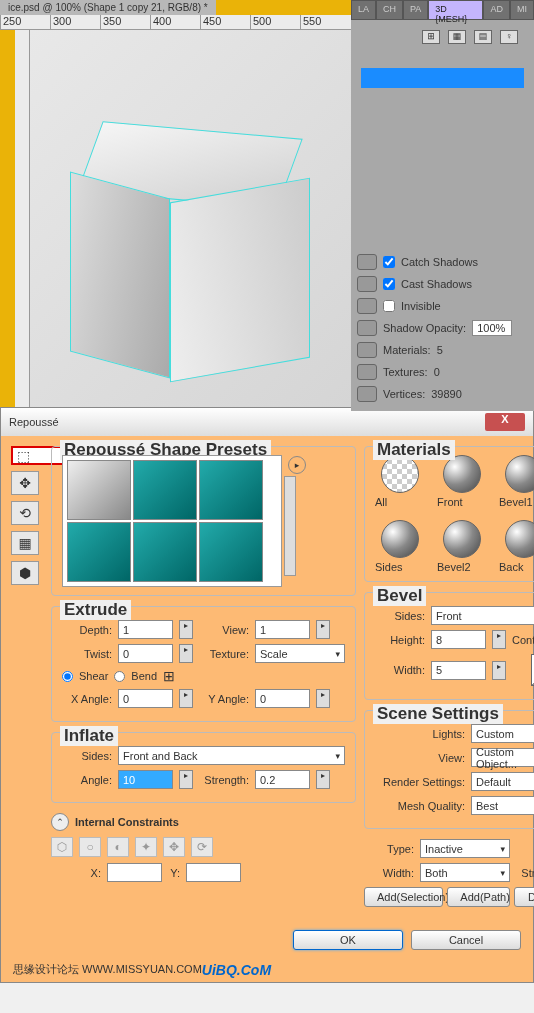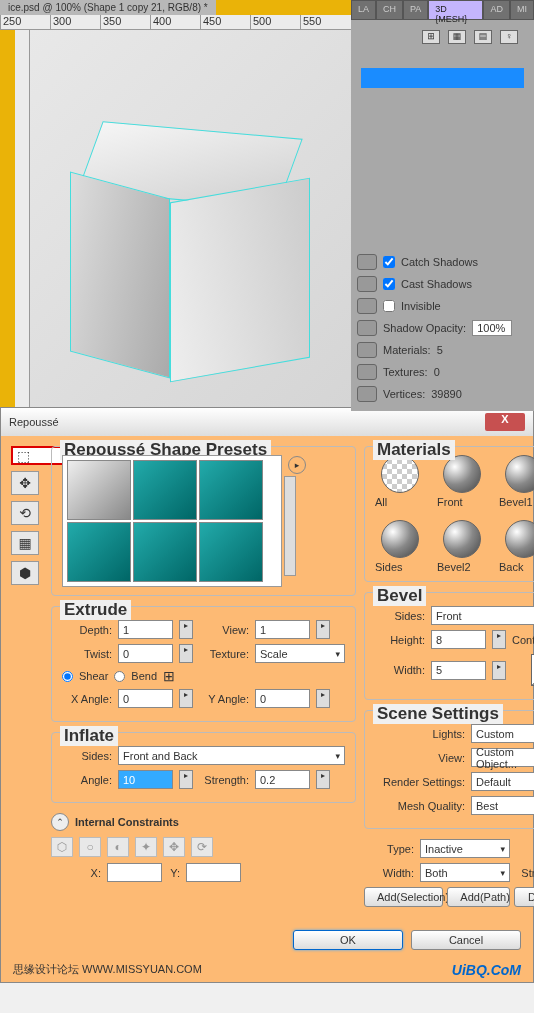--- a/index.html
+++ b/index.html
@@ -53,21 +53,21 @@
 .inp{background:#fff;border:1px solid #888;padding:2px 4px;width:55px;height:19px}
 .inp.hl{background:#3af;color:#fff}
 .spin{width:14px;height:19px;background:#ddd;border:1px solid #888;font-size:8px;text-align:center}
 .sel{background:#fff;border:1px solid #888;padding:2px 4px;height:19px;display:flex;justify-content:space-between;align-items:center;min-width:90px}
 .sel::after{content:"▾";font-size:9px}
 .radio{width:11px;height:11px}
 .contour{width:32px;height:32px;background:linear-gradient(135deg,#fff 50%,#888 50%);border:1px solid #666}
 .btn{background:linear-gradient(#fff,#ddd);border:1px solid #888;padding:3px 12px;border-radius:3px;min-width:60px;text-align:center}
 .btn.primary{border:1px solid #06c;box-shadow:0 0 3px #4af}
 .bottom-btns{display:flex;gap:8px;justify-content:flex-end;padding:8px 12px}
-.footer{padding:4px 12px;font-size:10px;color:#666;display:flex;justify-content:space-between}
+.footer{padding:4px 12px;font-size:10px;color:#666;display:flex;}
 .logo{color:#0066cc;font-weight:bold;font-size:14px;font-style:italic}
 .exp-icon{width:18px;height:18px;border:1px solid #888;border-radius:50%;text-align:center;font-size:9px;line-height:16px;background:#eee}
 .ic-row{display:flex;gap:6px;margin:6px 0}
 .ic{width:22px;height:20px;border:1px solid #bbb;background:#e8e8e8;color:#999;text-align:center;font-size:12px;line-height:18px}
 </style>
 </head>
 <body>
 
 <div class="top">
   <div class="canvas-area">

